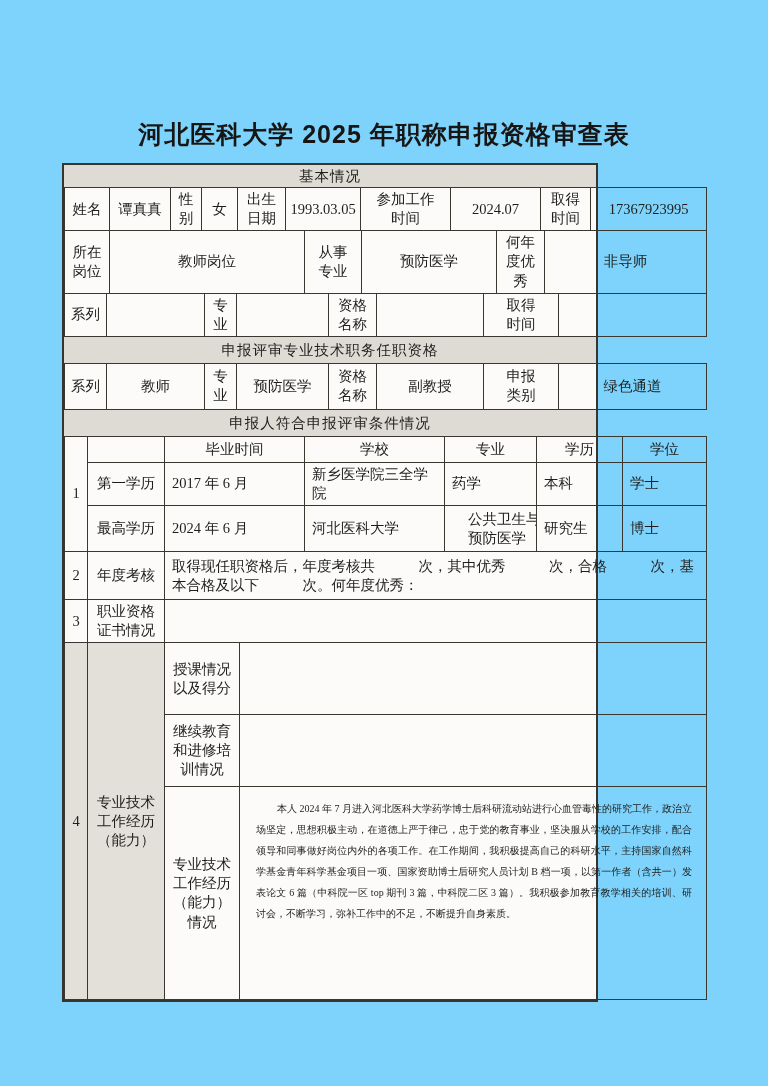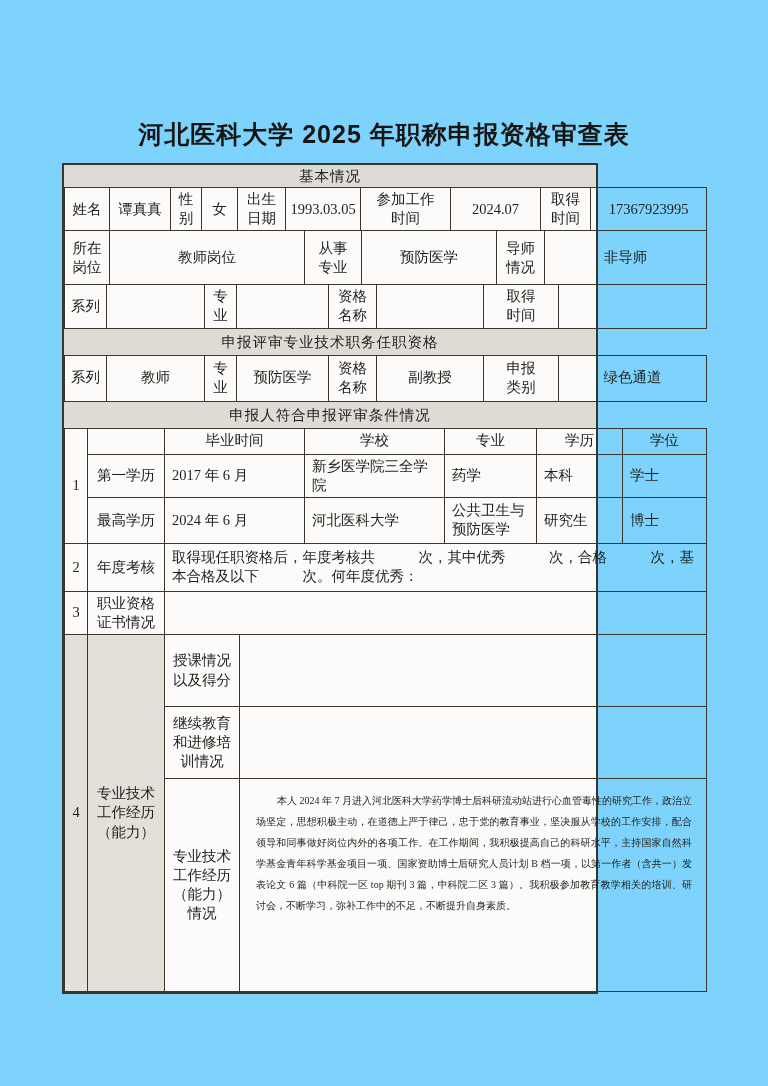--- a/index.html
+++ b/index.html
@@ -56,21 +56,21 @@
   }
   .t td.left { text-align: left; padding-left: 7px; padding-right: 6px; }
   .t td.topleft { text-align: left; vertical-align: top; }
   .t td.brk { word-break: break-all; }
   .t td.grayc { background: #e3e0d9; text-align: center; }
   .t td.hdrrow { background: #e9e6e0; }
   
   .w1 { display: inline-block; width: 1.15em; }
   .w2 { display: inline-block; width: 2.3em; text-align: center; }
   .w4 { display: inline-block; width: 4.45em; }
-  .w5 { display: inline-block; width: 5.5em; }
+  .w5 { display: inline-block; width: 5.5em; margin-left: 16px; }
   .para {
     text-align: justify;
     text-indent: 2.1em;
     font-size: 10px;
     line-height: 21px;
     padding: 9px 10px 8px 12px;
   }
   .annual-text { padding: 4px 8px; }
   
   .rA td { height: 43px; }
@@ -135,21 +135,21 @@
         <col style="width:135px">
           <col style="width:48px">
           <col style="width:162px">
       </colgroup>
       <tbody>
           <tr class="rB">
         <td><span class="w2">所在岗位</span></td>
         <td>教师岗位</td>
         <td><span class="w2">从事专业</span></td>
         <td>预防医学</td>
-        <td><span class="w2">导师情况</span></td>
+        <td><span class="w2">何年度优秀</span></td>
         <td>非导师</td>
       </tr>
     </tbody>
       </table>
 
 
     <table class="t">
       <colgroup>
         <col style="width:42px">
           <col style="width:98px">

